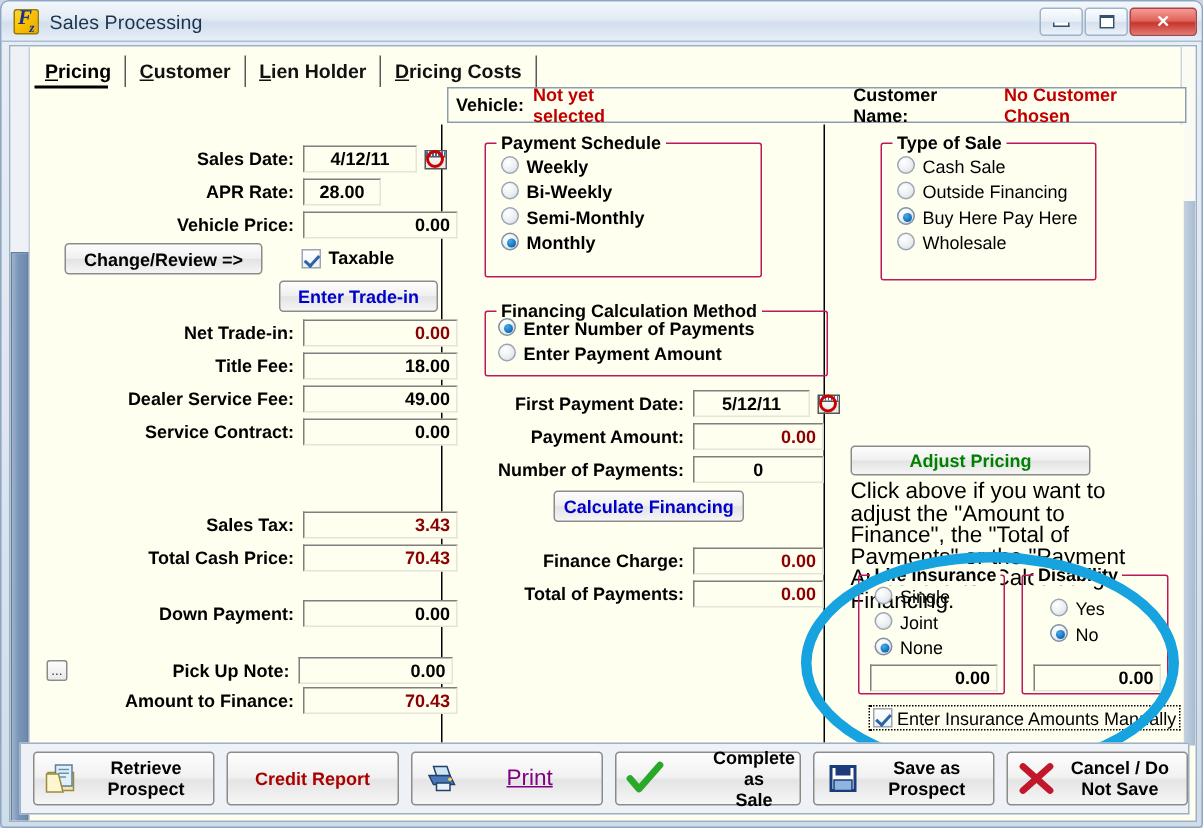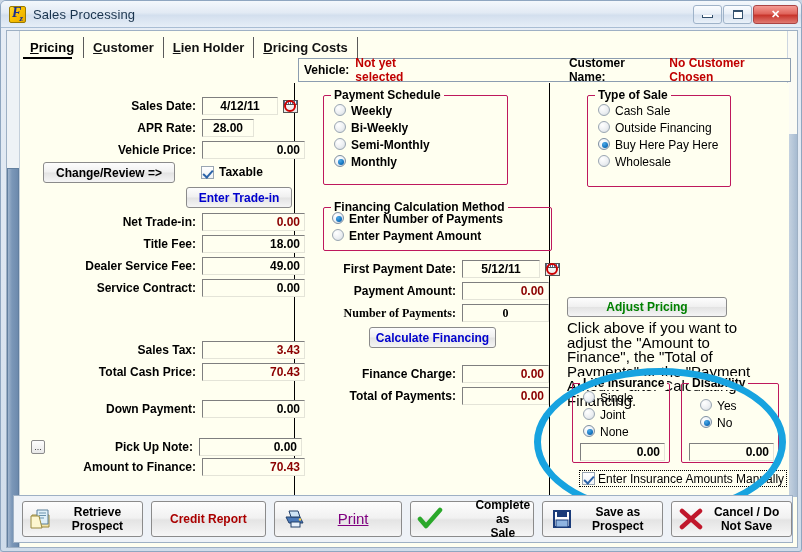--- a/index.html
+++ b/index.html
@@ -479,21 +479,21 @@
         <span class="flabel" style="width:142px;">First Payment Date:</span>
         <span class="fbox ctr" style="width:78px; margin-left:6px;">5/12/11</span>
         <span class="cal-icon"></span>
       </div>
 
       <div class="row" style="left:293px; top:199px;">
         <span class="flabel" style="width:142px;">Payment Amount:</span>
         <span class="fbox num red" style="width:87px; margin-left:6px;">0.00</span>
       </div>
 
-      <div class="row" style="left:293px; top:221px;font-family:Liberation Serif, serif;">
+      <div class="row" style="left:293px; top:221px;">
         <span class="flabel" style="width:142px;">Number of Payments:</span>
         <span class="fbox ctr" style="width:87px; margin-left:6px;">0</span>
       </div>
 
       <div class="btn blue" style="left:348px; top:244px; width:127px; height:21px;">Calculate Financing</div>
 
       <div class="row" style="left:293px; top:282px;">
         <span class="flabel" style="width:142px;">Finance Charge:</span>
         <span class="fbox num red" style="width:87px; margin-left:6px;">0.00</span>
       </div>

